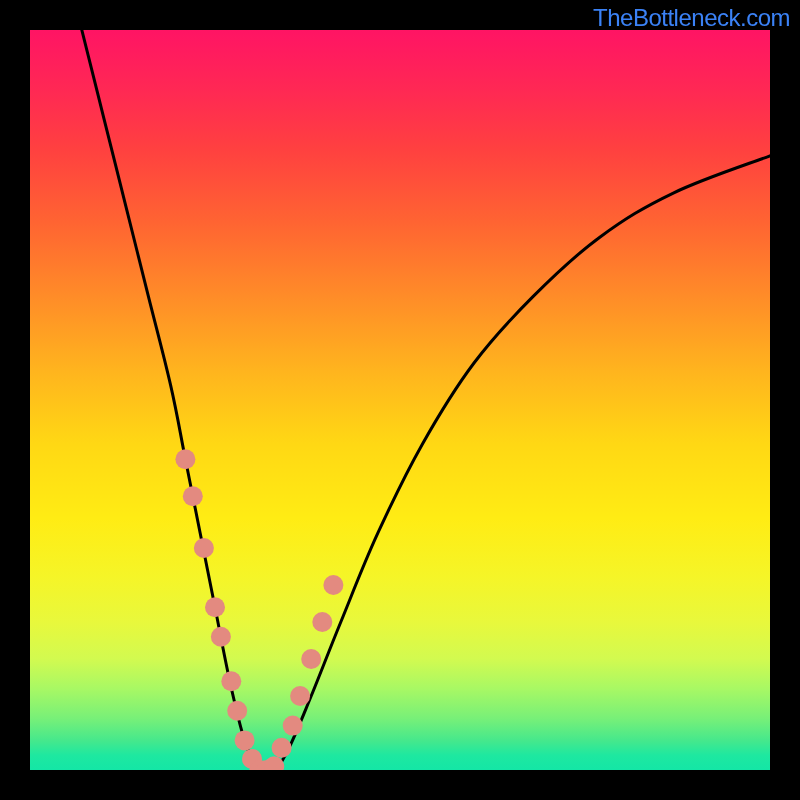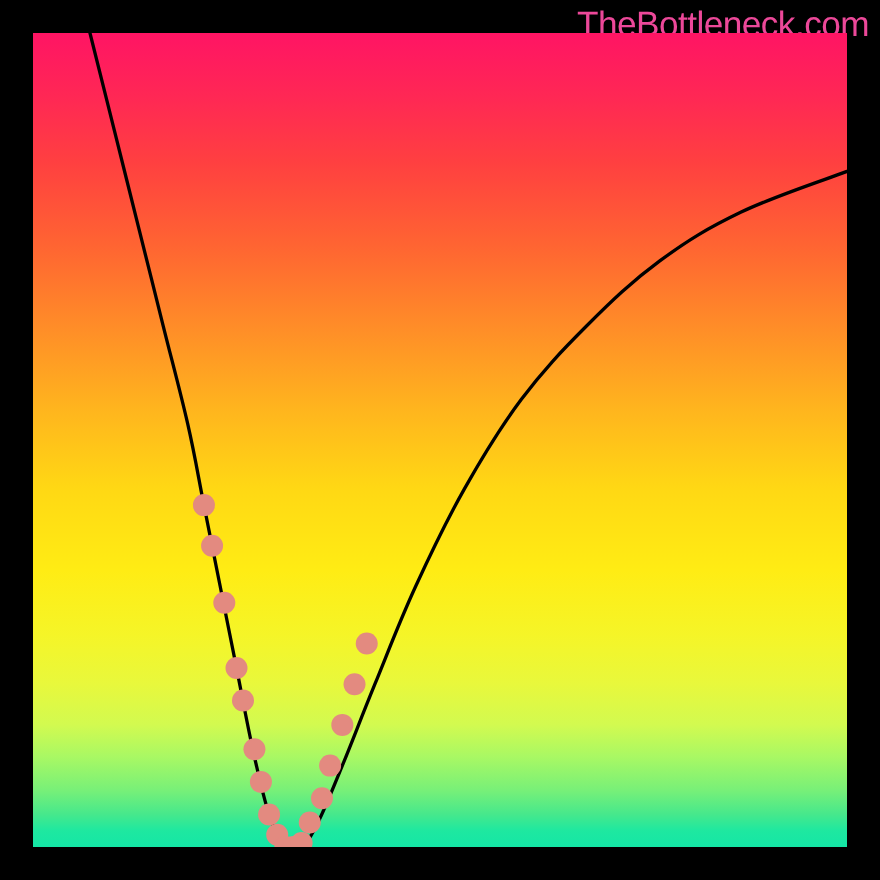--- a/index.html
+++ b/index.html
@@ -42,22 +42,22 @@
       #46e88c 96%,
       #1ee8a0 98%,
       #14e6a6 100%
     );
     overflow: hidden;
   }
   .attribution {
     position: absolute;
     top: 4px;
     right: 10px;
-    color: #ec4899;
-    font-size: 32px;
+    color: #3b82f6;
+    font-size: 24px;
     letter-spacing: -0.5px;
     font-weight: 500;
   }
   svg.curve {
     position: absolute;
     left: 0;
     top: 0;
     width: 740px;
     height: 740px;
     overflow: visible;

